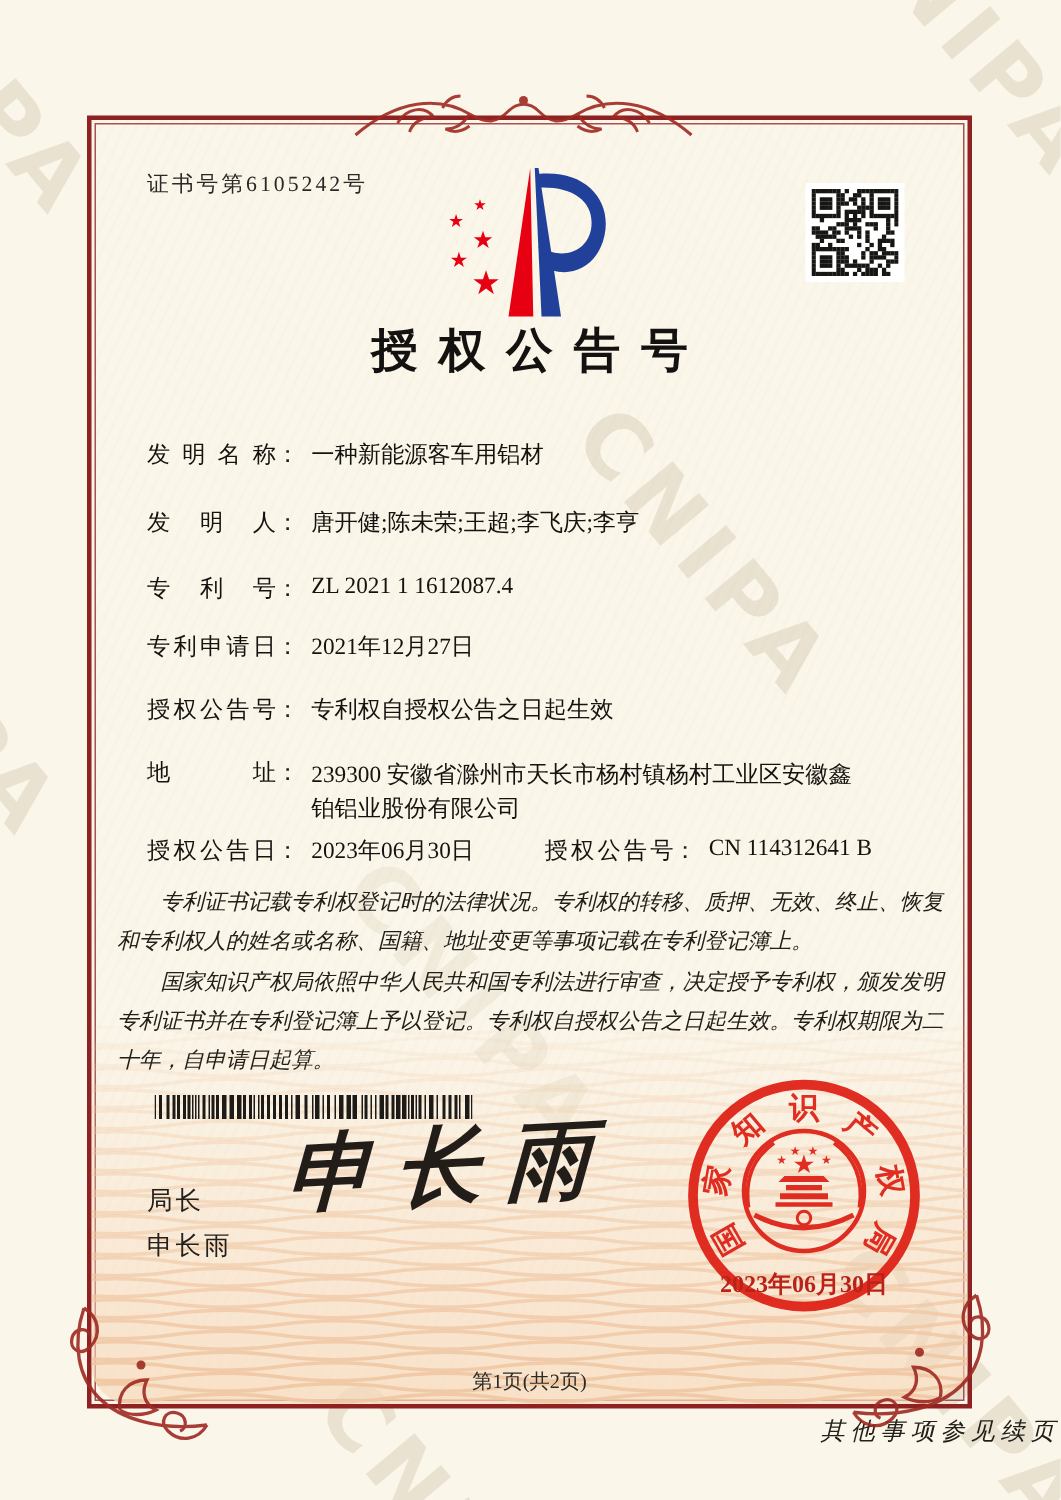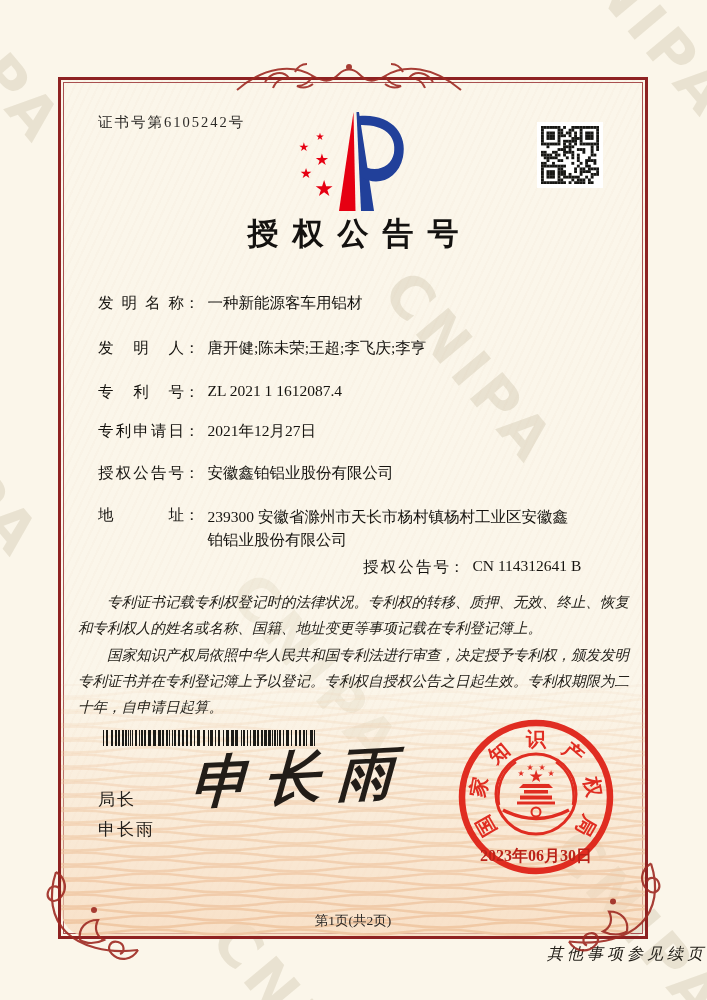--- a/index.html
+++ b/index.html
@@ -57,21 +57,21 @@
   .val-wrap{display:inline-block;width:372px;white-space:normal;line-height:23px;vertical-align:top;}
   .row2{position:absolute;left:265px;top:0;white-space:nowrap;}
   
   .body-text{
     position:absolute;left:17px;top:509px;width:558px;
     font-size:14.5px;line-height:26px;font-style:italic;color:#23201a;
   }
   .body-text p{margin:0 0 1px 0;text-indent:2em;}
   
   .barcode{position:absolute;left:42px;top:650px;}
-  .signer{position:absolute;left:37px;top:706px;font-family:Liberation Mono, monospace;
+  .signer{position:absolute;left:37px;top:706px;font-family:Liberation Serif, serif;
     font-size:17px;letter-spacing:2px;color:#23201c;line-height:30px;}
   .signature{
     position:absolute;left:130px;top:660px;font-size:57px;font-weight:bold;font-style:italic;
     letter-spacing:16px;color:#221d18;transform:rotate(-3deg) skewX(-5deg);white-space:nowrap;
   }
   .seal{position:absolute;left:392px;top:634px;opacity:.95;}
   .page-info{position:absolute;left:0;top:832px;width:100%;text-align:center;font-size:13.5px;color:#2b2926;}
   .note{
     position:absolute;left:0;top:944px;width:707px;text-align:right;
     font-size:16px;font-style:italic;letter-spacing:4px;color:#23201a;z-index:3;
@@ -432,26 +432,29 @@
         <div class="row" style="top:45px">
           <span class="lbl">发明人</span><span class="colon">：</span><span class="val">唐开健;陈未荣;王超;李飞庆;李亨</span>
         </div>
         <div class="row" style="top:89px">
           <span class="lbl">专利号</span><span class="colon">：</span><span class="val">ZL 2021 1 1612087.4</span>
         </div>
         <div class="row" style="top:128px">
           <span class="lbl">专利申请日</span><span class="colon">：</span><span class="val">2021年12月27日</span>
         </div>
         <div class="row" style="top:170px">
-          <span class="lbl">授权公告号</span><span class="colon">：</span><span class="val">安徽鑫铂铝业股份有限公司</span>
+          <span class="lbl">授权公告号</span><span class="colon">：</span><span class="val">专利权自授权公告之日起生效</span>
         </div>
         <div class="row" style="top:212px">
           <span class="lbl">地址</span><span class="colon">：</span><span class="val val-wrap">239300 安徽省滁州市天长市杨村镇杨村工业区安徽鑫铂铝业股份有限公司</span>
         </div>
         <div class="row" style="top:264px">
+          <span>
+            <span class="lbl">授权公告日</span><span class="colon">：</span><span class="val">2023年06月30日</span>
+          </span>
           <span class="row2">
             <span class="lbl">授权公告号</span><span class="colon">：</span><span class="val">CN 114312641 B</span>
           </span>
         </div>
       </div>
 
       <div class="body-text">
         <p>专利证书记载专利权登记时的法律状况。专利权的转移、质押、无效、终止、恢复和专利权人的姓名或名称、国籍、地址变更等事项记载在专利登记簿上。</p>
         <p>国家知识产权局依照中华人民共和国专利法进行审查，决定授予专利权，颁发发明专利证书并在专利登记簿上予以登记。专利权自授权公告之日起生效。专利权期限为二十年，自申请日起算。</p>
       </div>

